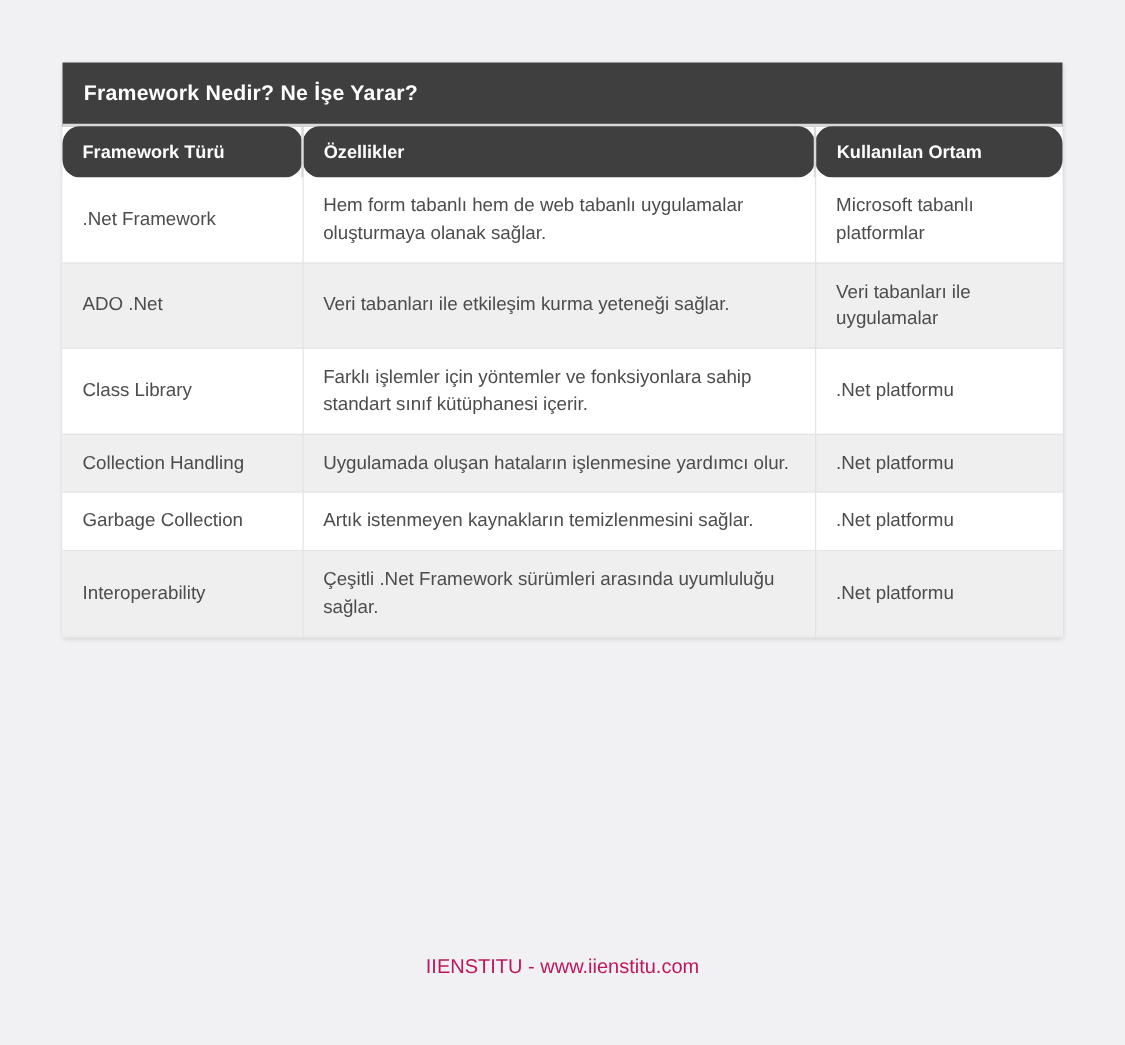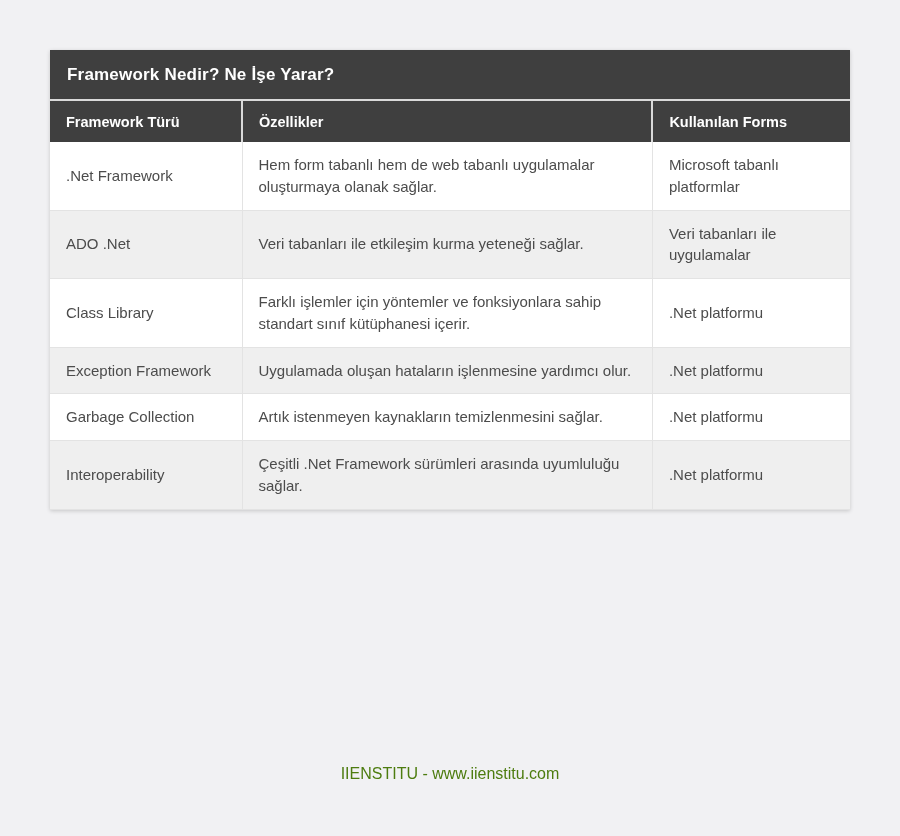--- a/index.html
+++ b/index.html
@@ -31,61 +31,62 @@
   col.c2 { width:51.3%; }
   col.c3 { width:24.7%; }
   thead th {
     background:#3f3f3f;
     color:#ffffff;
     font-size:14.5px;
     font-weight:bold;
     text-align:left;
     padding:13px 14px 12px 16px;
     border-right:2px solid #d9d9d9;
+    border-radius:14px;
   }
   thead th:last-child { border-right:none; }
   tbody td {
     font-size:15px;
     color:#4c4c4c;
     line-height:1.45;
     padding:12px 14px 12px 16px;
     border-right:1px solid #e3e3e3;
     border-bottom:1px solid #e3e3e3;
     vertical-align:middle;
     word-wrap:break-word;
   }
   tbody td:last-child { border-right:none; }
   tbody tr:nth-child(even) td { background:#efefef; }
   tbody tr:nth-child(odd) td { background:#ffffff; }
   .footer {
     position:absolute;
     left:0; top:765px;
     width:900px;
     text-align:center;
-    color:#4d7c0f;
+    color:#be185d;
     font-size:16px;
   }
 </style>
 </head>
 <body>
 
 <div class="card">
   <div class="title-bar">Framework Nedir? Ne İşe Yarar?</div>
 
   <table>
     <colgroup>
       <col class="c1">
         <col class="c2">
         <col class="c3">
     </colgroup>
     <thead>
       <tr>
         <th>Framework Türü</th>
         <th>Özellikler</th>
-        <th>Kullanılan Forms</th>
+        <th>Kullanılan Ortam</th>
       </tr>
     </thead>
     <tbody id="table-body">
 
   <tr>
     <td>.Net Framework</td>
     <td>Hem form tabanlı hem de web tabanlı uygulamalar oluşturmaya olanak sağlar.</td>
     <td>Microsoft tabanlı platformlar</td>
   </tr>
 
@@ -98,21 +99,21 @@
 
 
 
   <tr>
     <td>Class Library</td>
     <td>Farklı işlemler için yöntemler ve fonksiyonlara sahip standart sınıf kütüphanesi içerir.</td>
     <td>.Net platformu</td>
   </tr>
 
   <tr>
-    <td>Exception Framework</td>
+    <td>Collection Handling</td>
     <td>Uygulamada oluşan hataların işlenmesine yardımcı olur.</td>
     <td>.Net platformu</td>
   </tr>
 
   <tr>
     <td>Garbage Collection</td>
     <td>Artık istenmeyen kaynakların temizlenmesini sağlar.</td>
     <td>.Net platformu</td>
   </tr>
 

